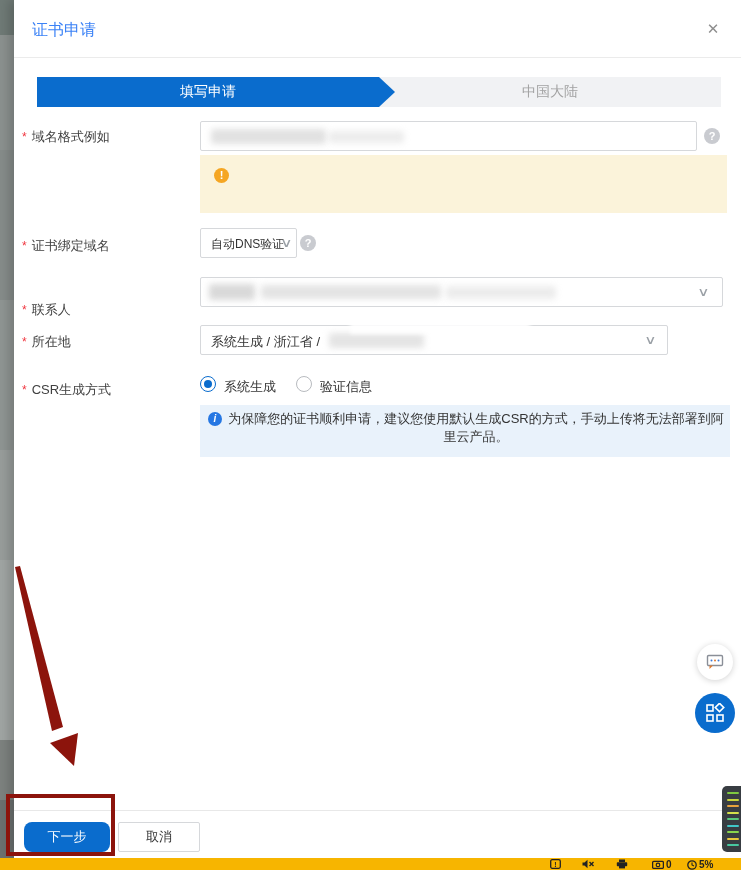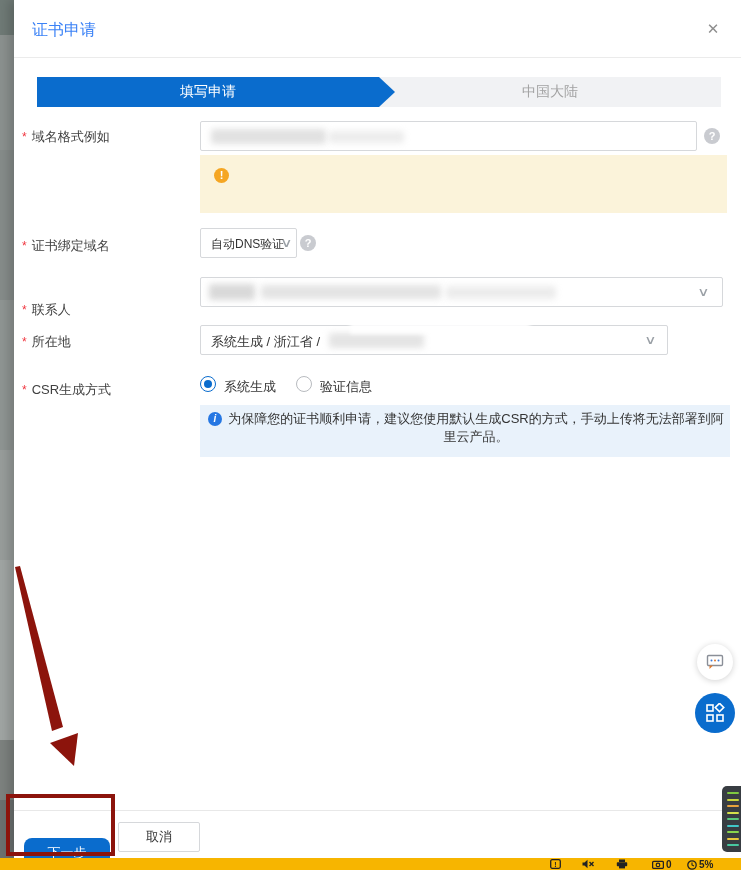--- a/index.html
+++ b/index.html
@@ -53,21 +53,21 @@
 
   .notice-info { position:absolute; left:200px; top:405px; width:530px; height:52px; background:#e9f2fb; }
   .info-ic { position:absolute; left:8px; top:7px; width:14px; height:14px; border-radius:50%;
              background:#2577e3; color:#fff; font-size:10px; font-weight:bold; font-style:italic;
              text-align:center; line-height:14px; }
   .notice-info .l1 { position:absolute; left:26px; top:5px; width:500px; font-size:13px; color:#333;text-align:center; }
   .notice-info .l2 { position:absolute; left:8px; top:29px; width:516px; font-size:13px; color:#ee2f12; }
 
   .ftr-divider { position:absolute; left:14px; top:810px; width:727px; height:1px; background:#e8e8e8; }
   .btn-next { position:absolute; left:24px; top:822px; width:86px; height:30px; background:#0a6ccd; color:#fff;
-              font-size:13px; border:none; border-radius:8px; cursor:pointer;margin-top:16px; }
+              font-size:13px; border:none; border-radius:8px; cursor:pointer; }
   .btn-cancel { position:absolute; left:118px; top:822px; width:82px; height:30px; background:#fff; color:#333;
               font-size:13px; border:1px solid #d6d8db; border-radius:2px; cursor:pointer; }
 
   
   .anno-box { position:absolute; left:6px; top:794px; width:109px; height:62px; border:4px solid #8c140c; z-index:6; pointer-events:none; }
   .anno-arrow { position:absolute; left:0; top:0; width:741px; height:870px; z-index:5; pointer-events:none; }
 
   
   .fab-chat { position:absolute; left:697px; top:644px; width:36px; height:36px; border-radius:50%; background:#fff;
               box-shadow:0 1px 6px rgba(0,0,0,.18); display:flex; align-items:center; justify-content:center; cursor:pointer; z-index:4; }

